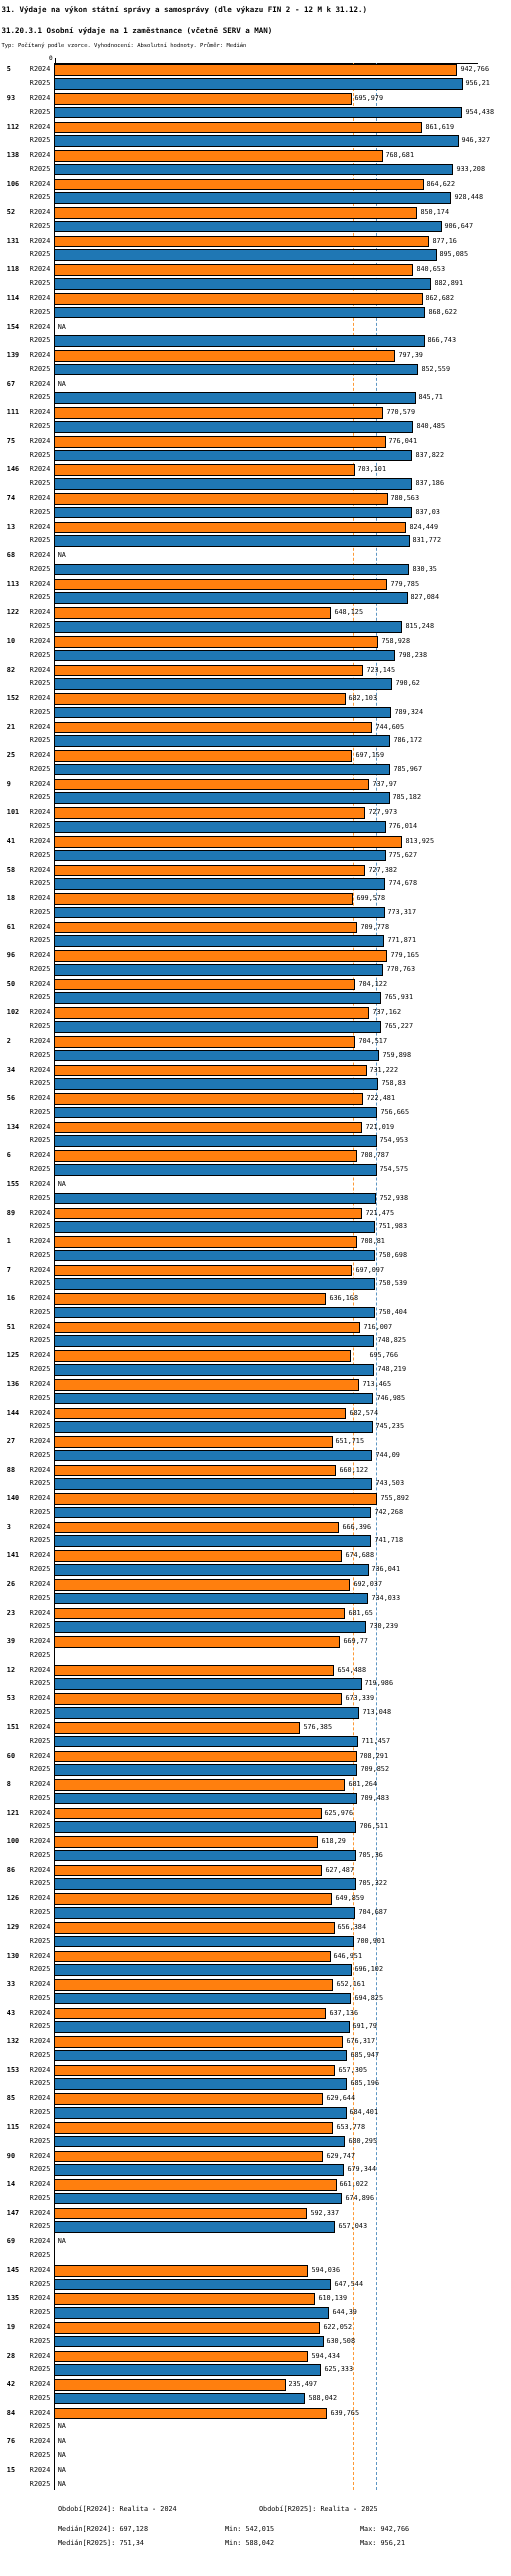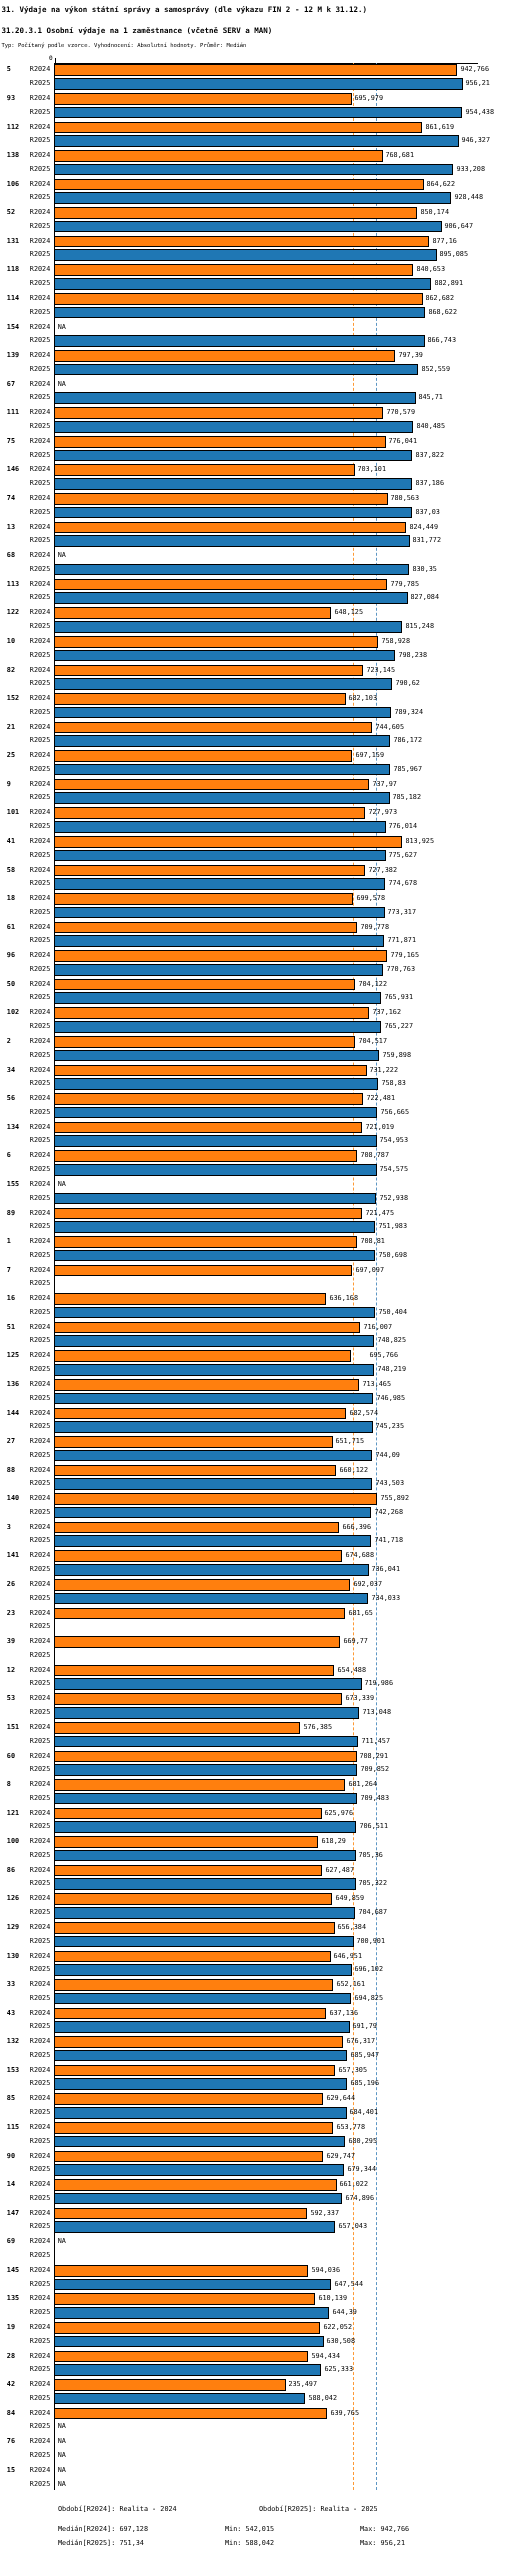--- a/index.html
+++ b/index.html
@@ -805,20 +805,24 @@
           <div class="cell-id">7</div>
           <div class="cell-period">R2024</div>
           <div class="plot">
             <div class="bar" style="width: 298px; background: rgb(255, 127, 14);"></div>
             <span class="val" style="left: 301px;">697,097</span>
           </div>
         </div>
         <div class="bar-row">
           <div class="cell-id"></div>
           <div class="cell-period">R2025</div>
+          <div class="plot">
+            <div class="bar" style="width: 321px; background: rgb(31, 119, 180);"></div>
+            <span class="val" style="left: 324px;">750,539</span>
+          </div>
         </div>
       </div>
       <div class="group">
         <div class="bar-row first">
           <div class="cell-id">16</div>
           <div class="cell-period">R2024</div>
           <div class="plot">
             <div class="bar" style="width: 272px; background: rgb(255, 127, 14);"></div>
             <span class="val" style="left: 275px;">636,168</span>
           </div>
@@ -1017,20 +1021,24 @@
           <div class="cell-id">23</div>
           <div class="cell-period">R2024</div>
           <div class="plot">
             <div class="bar" style="width: 291px; background: rgb(255, 127, 14);"></div>
             <span class="val" style="left: 294px;">681,65</span>
           </div>
         </div>
         <div class="bar-row">
           <div class="cell-id"></div>
           <div class="cell-period">R2025</div>
+          <div class="plot">
+            <div class="bar" style="width: 312px; background: rgb(31, 119, 180);"></div>
+            <span class="val" style="left: 315px;">730,239</span>
+          </div>
         </div>
       </div>
       <div class="group">
         <div class="bar-row first">
           <div class="cell-id">39</div>
           <div class="cell-period">R2024</div>
           <div class="plot">
             <div class="bar" style="width: 286px; background: rgb(255, 127, 14);"></div>
             <span class="val" style="left: 289px;">669,77</span>
           </div>

